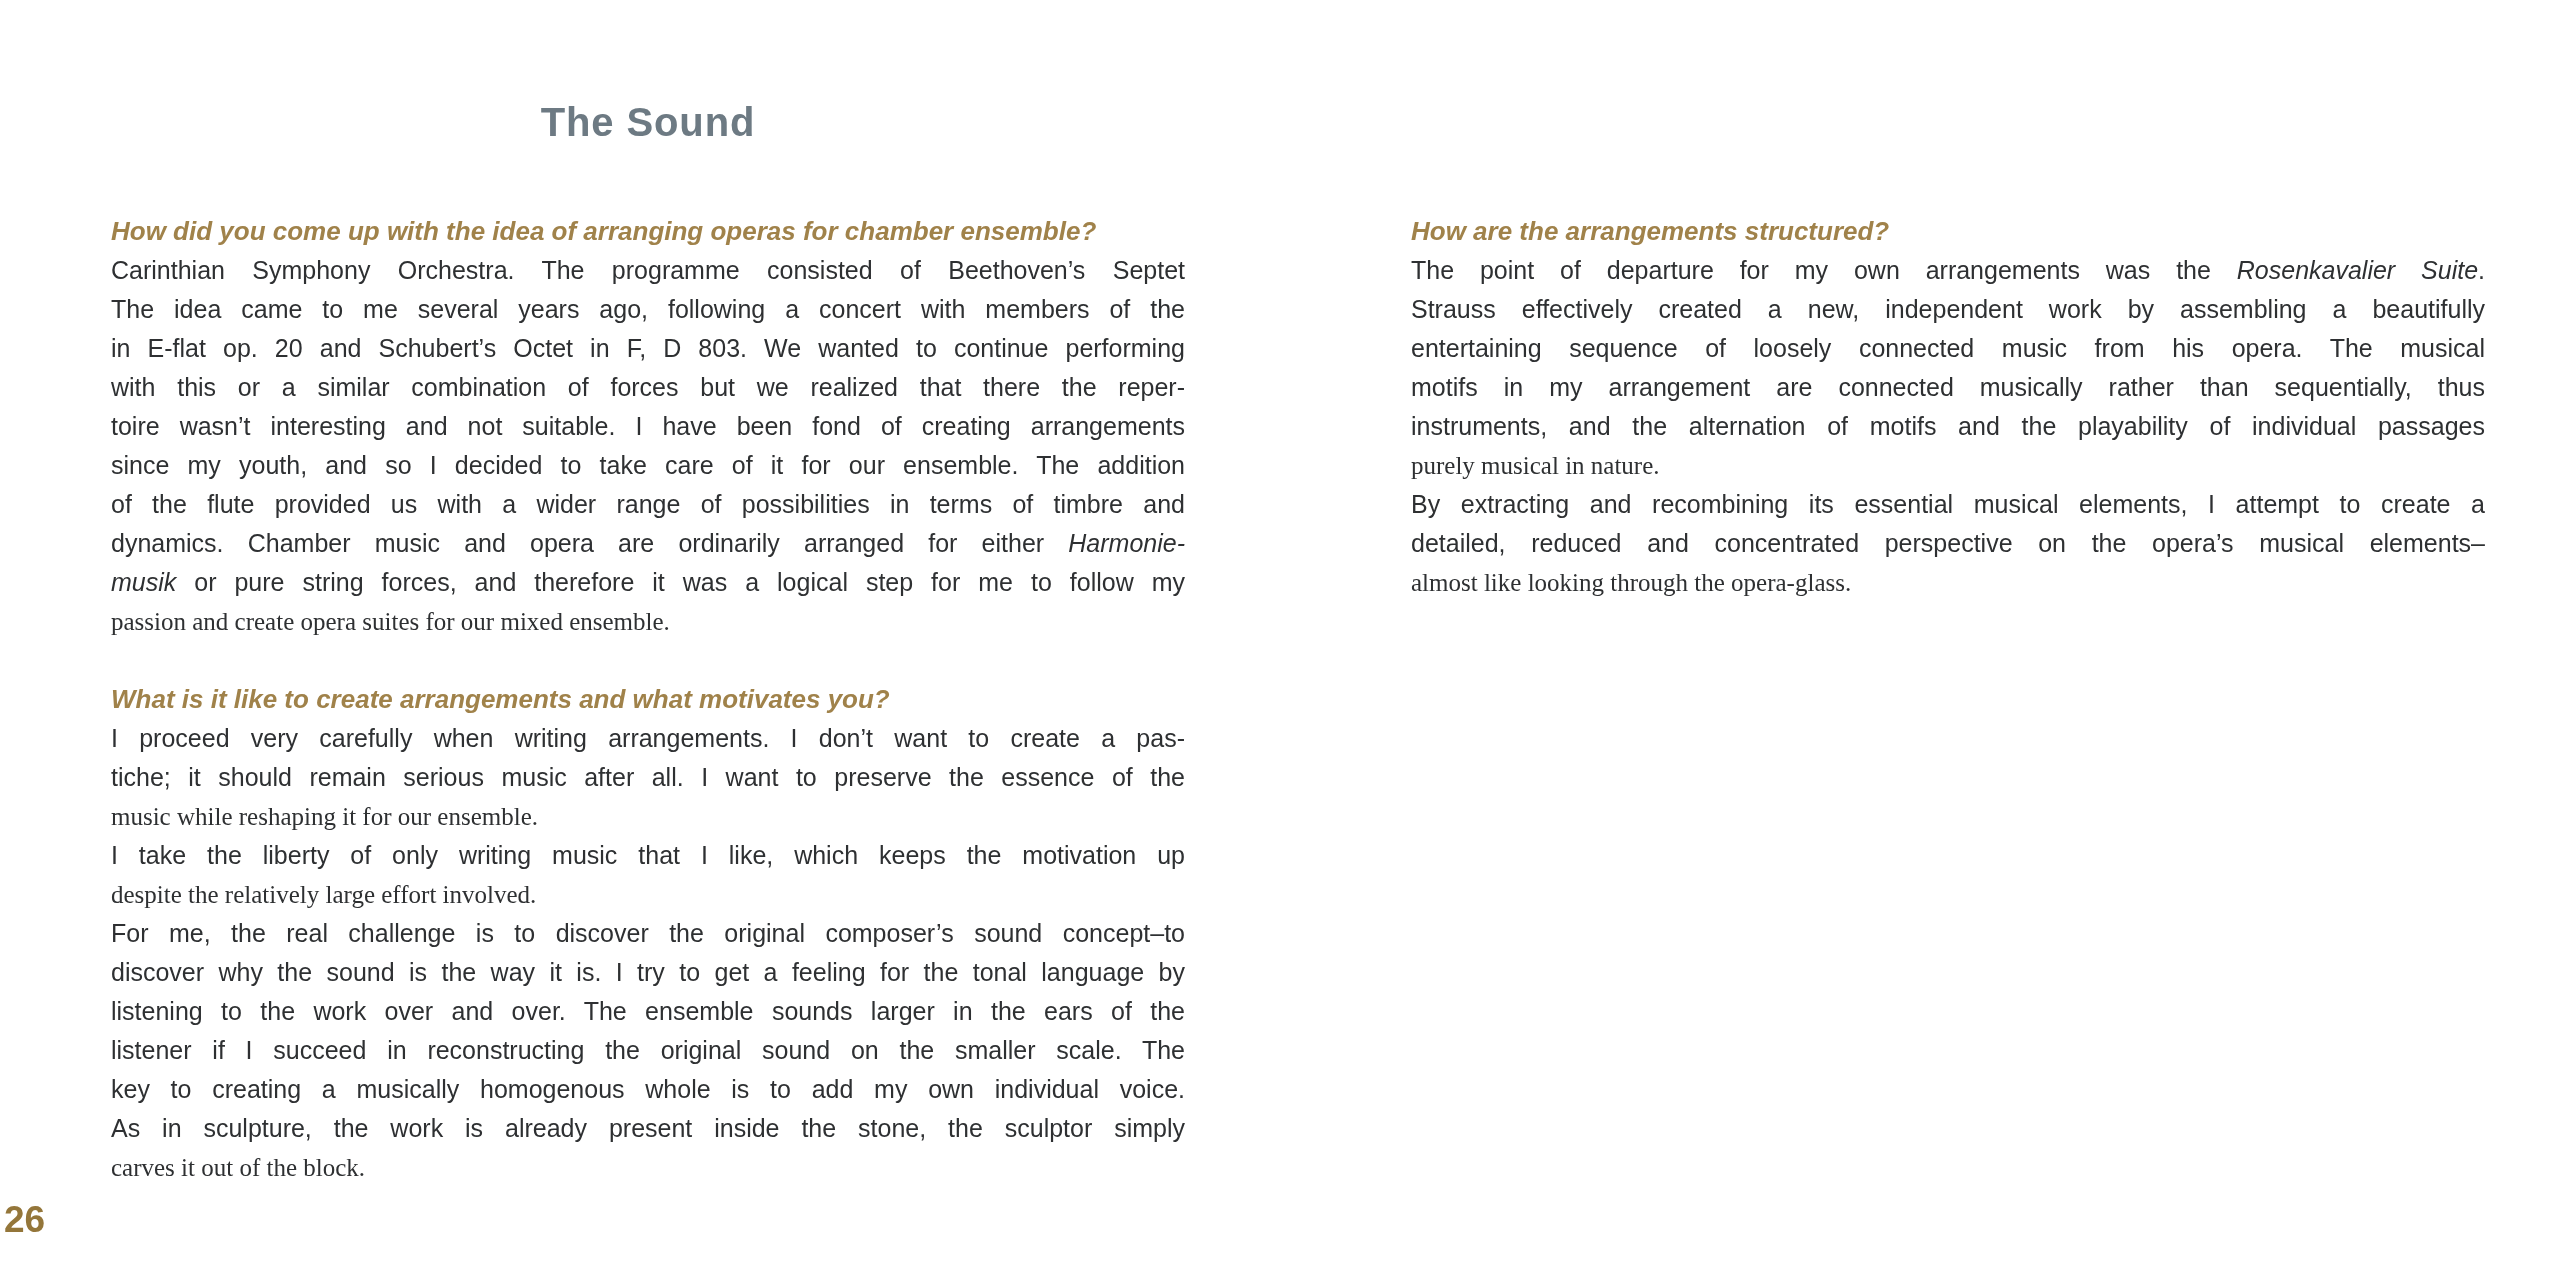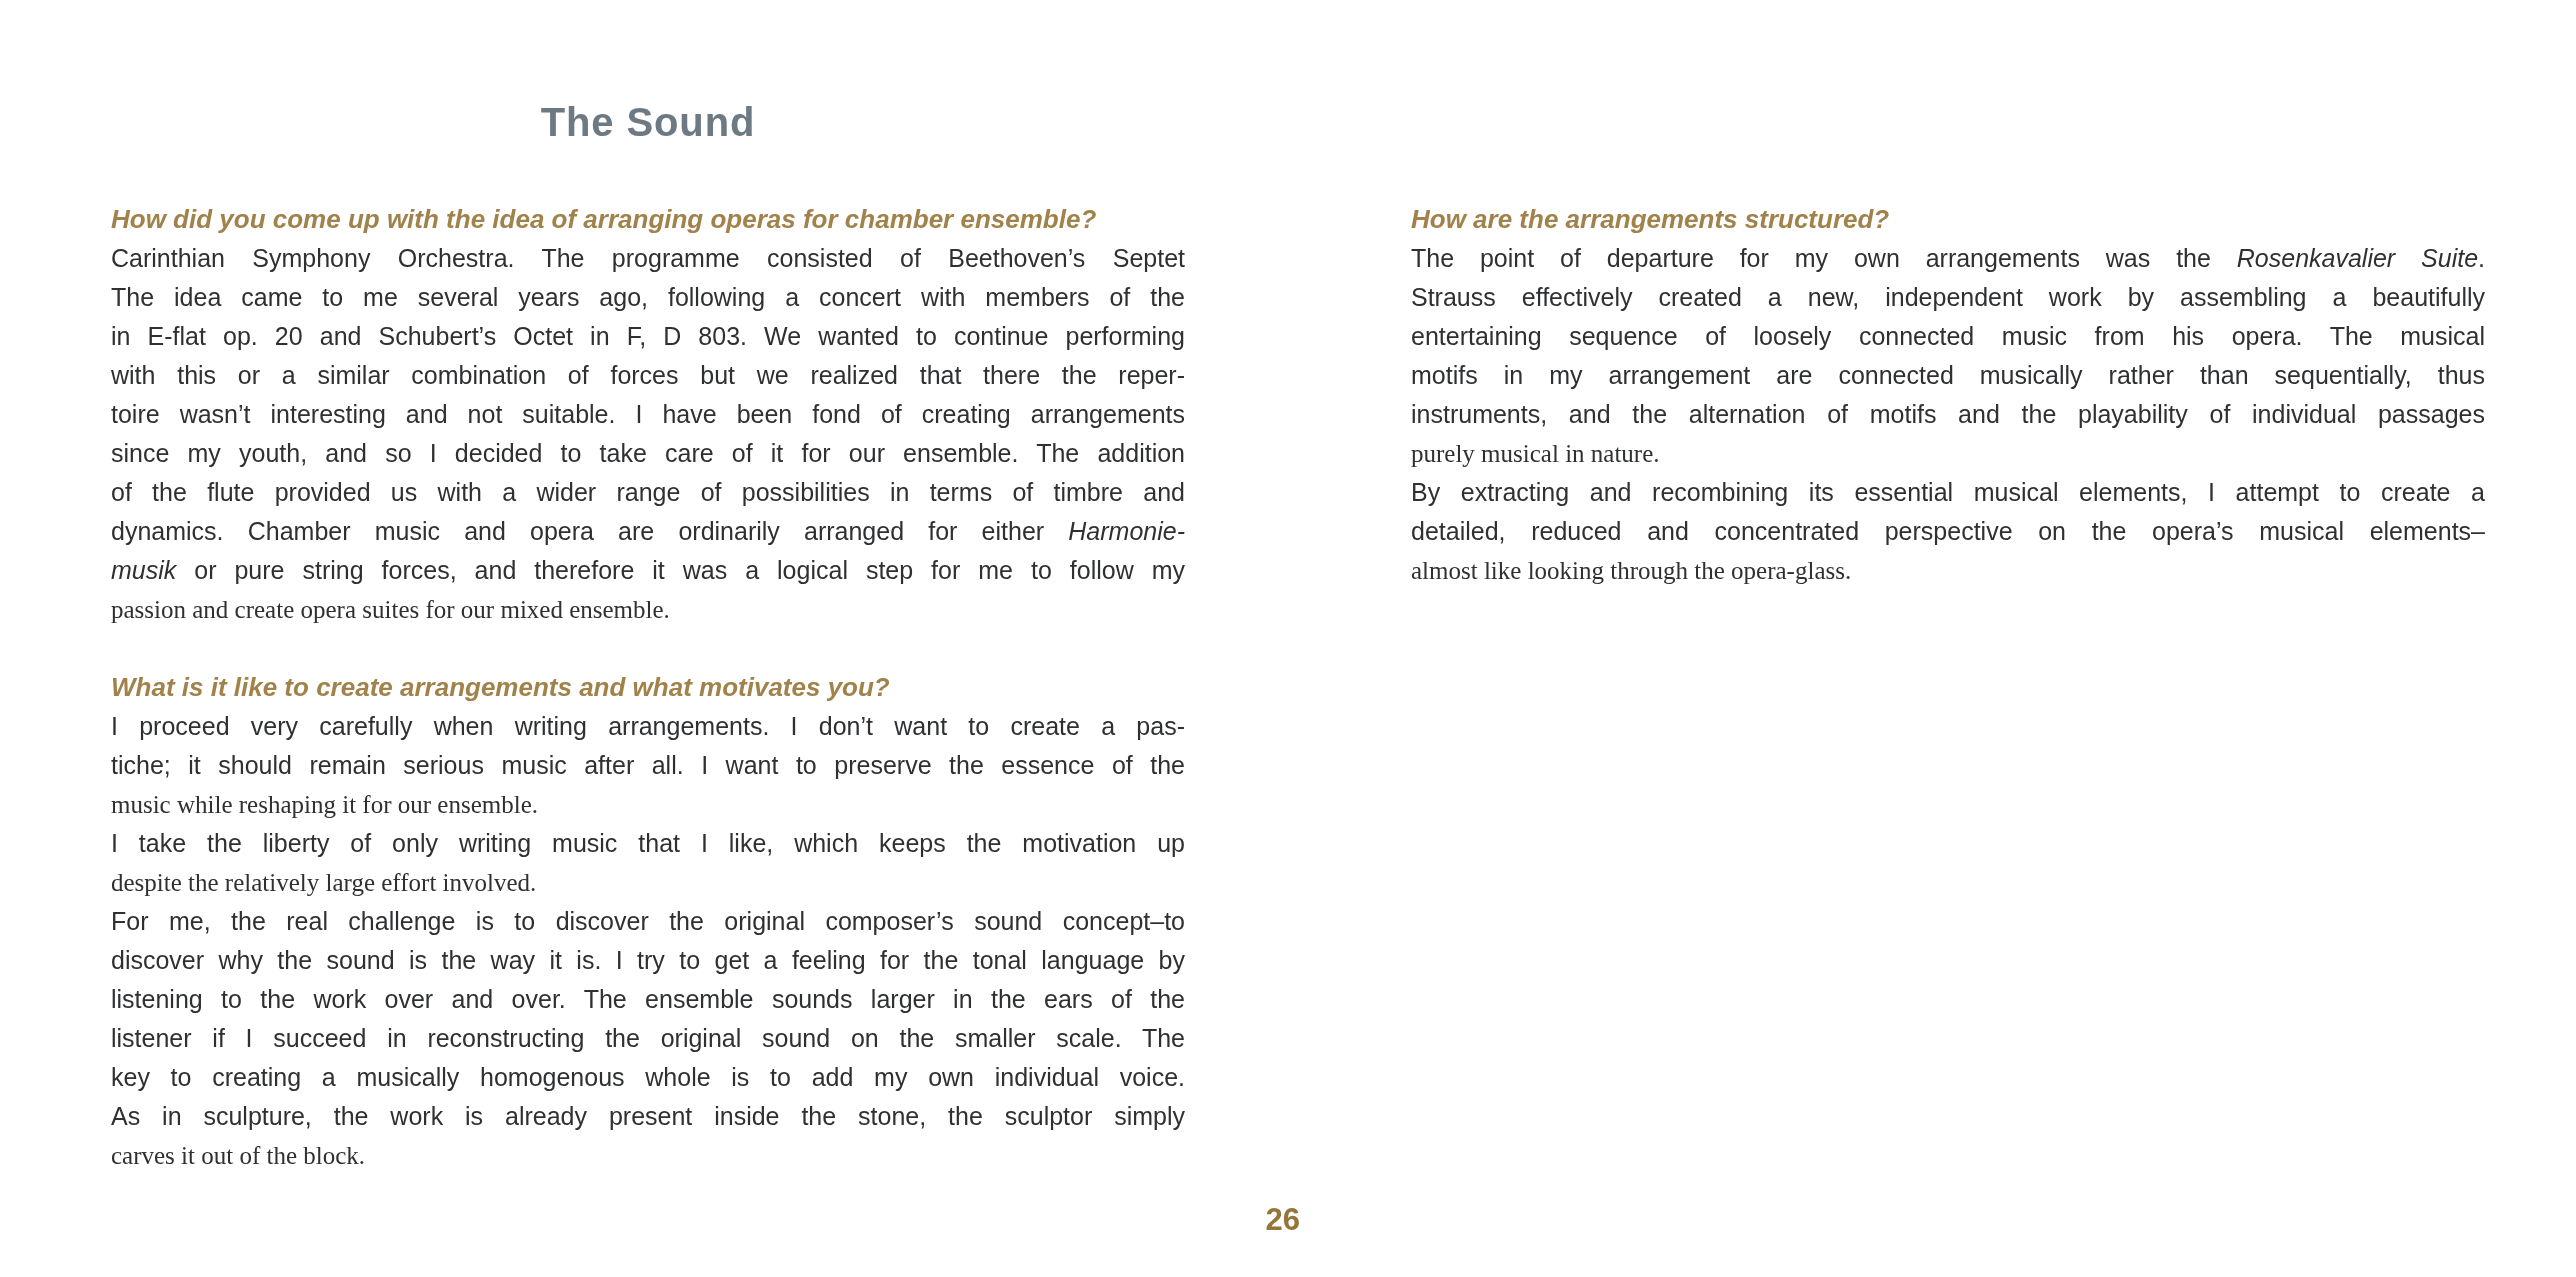--- a/index.html
+++ b/index.html
@@ -32,21 +32,21 @@
     text-align: center;
     font-size: 40px;
     font-weight: bold;
     letter-spacing: 0.9px;
     color: var(--title-color, #6d7a83);
     line-height: 43px;
   }
 
   .text-column {
     position: absolute;
-    top: 200px;
+    top: 212px;
     width: 1074px;
   }
   .page.left  .text-column { left: 111px; }
   .page.right .text-column { left: 123px; }
 
   .row { line-height: 39px; }
 
   .question {
     font-style: italic;
     font-weight: 600;
@@ -73,24 +73,24 @@
     top: 672px;
     right: 91px;
     font-size: 24px;
     color: var(--body-color, #2e3032);
     line-height: 39px;
   }
 
   .page-number {
     position: absolute;
     top: 1202px;
-    left: 12px;
+    left: 4px;
     width: 100%;
-    text-align: right;
-    font-size: 31px;
+    text-align: left;
+    font-size: 37px;
     font-weight: bold;
     color: var(--page-number-color, #94763a);
     line-height: 36px;
   }
 </style>
 </head>
 <body>
 
 <div id="spread" style="--background: #ffffff; --title-color: #6d7a83; --question-color: #a0824a; --body-color: #2e3032; --page-number-color: #94763a;">
 

